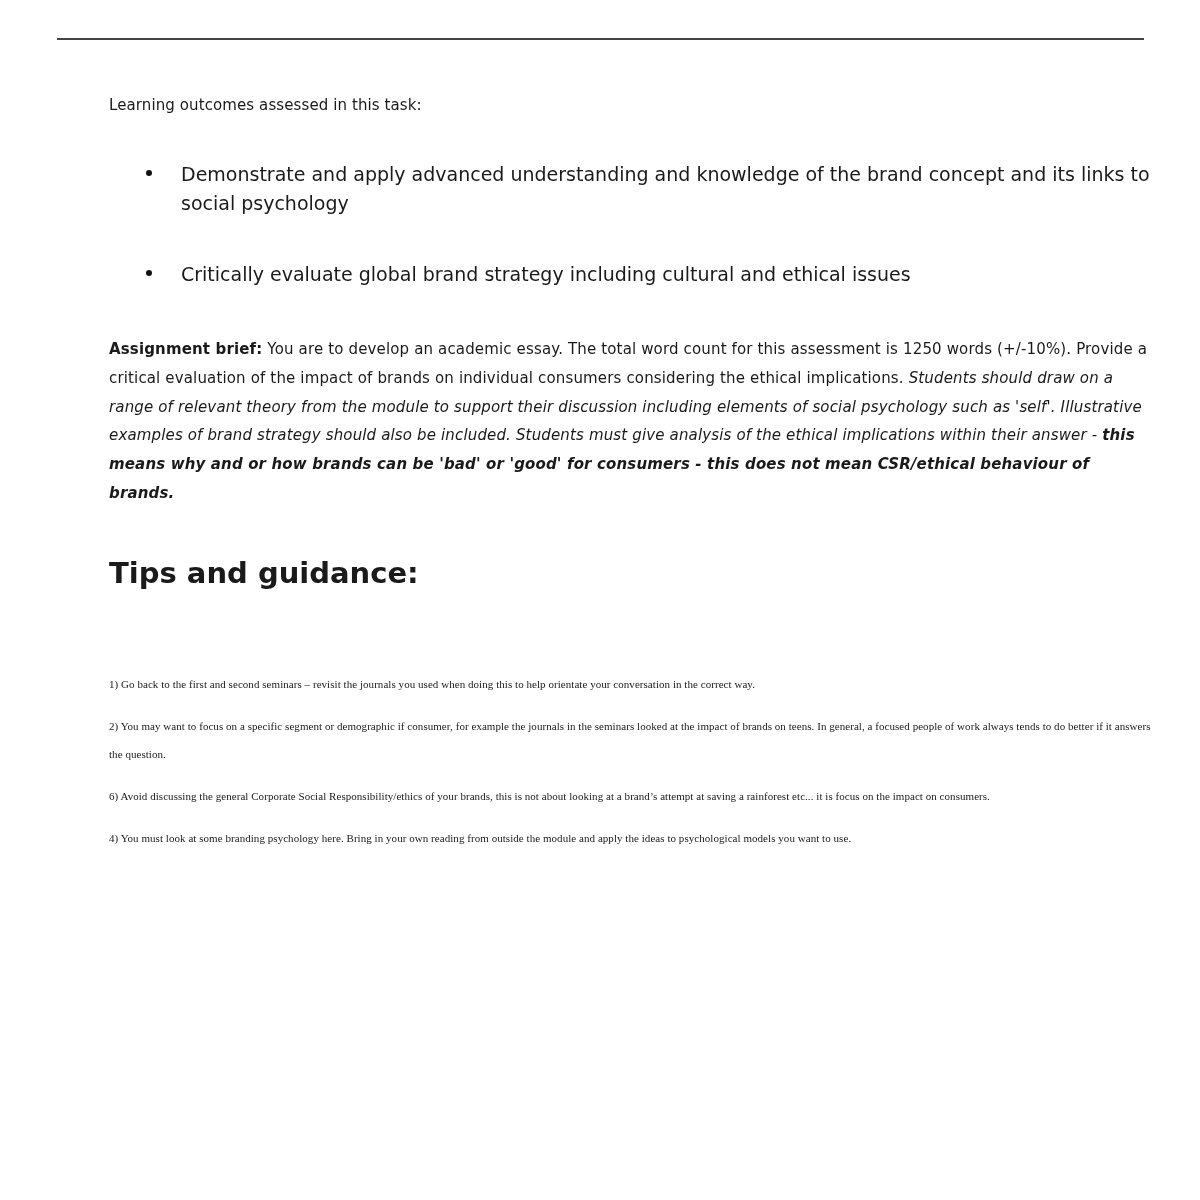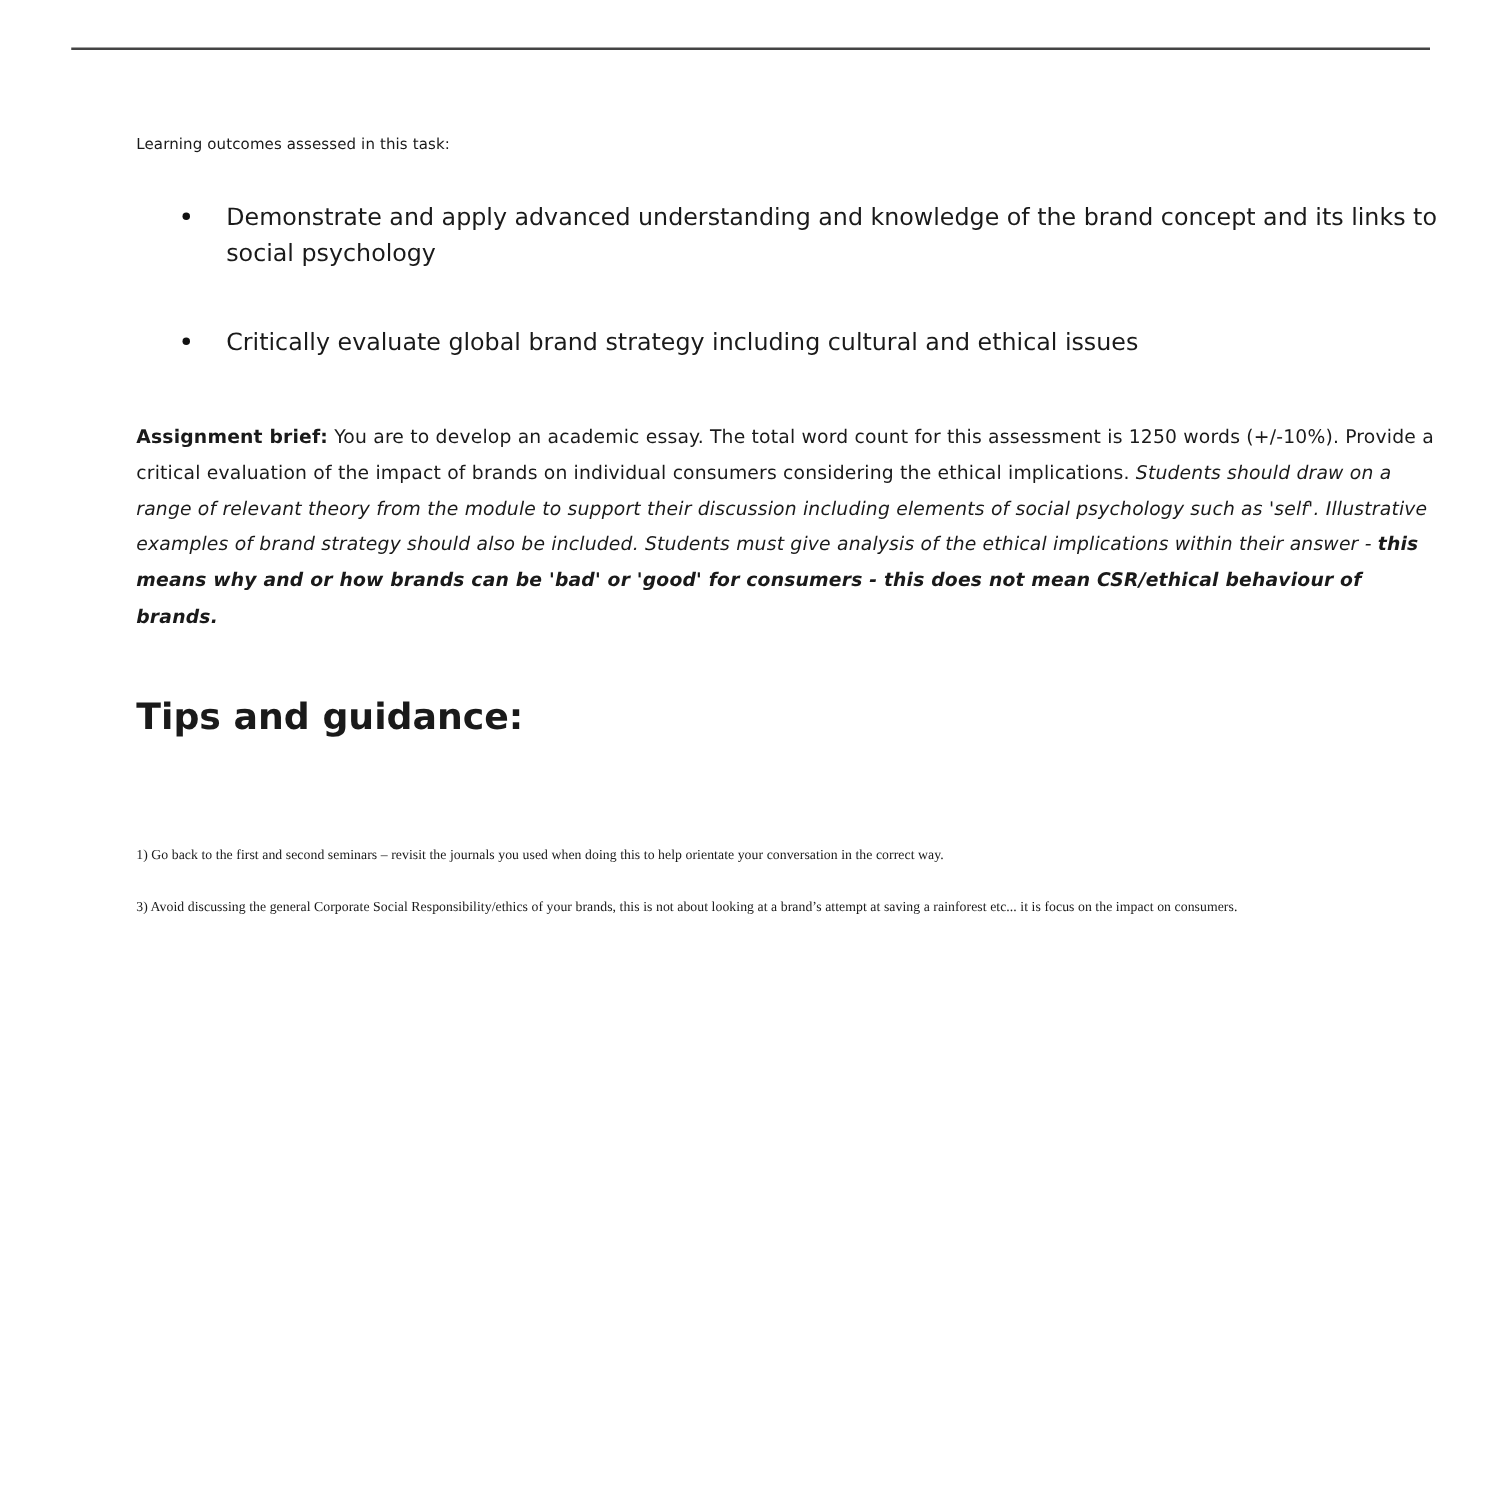--- a/index.html
+++ b/index.html
@@ -7,22 +7,22 @@
       width: 1200px; height: 1200px; position: relative; overflow: hidden;
       font-family: "DejaVu Sans", "Liberation Sans", sans-serif;
       color: #1a1a1a;
     }
     .header-rule {
       position: absolute; left: 57px; top: 38px; width: 1087px; height: 2px;
       background: #444;
     }
     .page { position: absolute; left: 109px; top: 0; width: 1050px; }
     .lo-heading {
-      position: absolute; top: 108px; left: 0;
-      font-size: 12px; letter-spacing: 0.1px; white-space: nowrap;
+      position: absolute; top: 96px; left: 0;
+      font-size: 15px; letter-spacing: 0.1px; white-space: nowrap;
     }
     .bullet-list { position: absolute; left: 0; top: 160px; width: 1050px; margin: 0; padding: 0; list-style: none; }
     .bullet-item { position: relative; padding-left: 72px; font-size: 19px; line-height: 29px; }
     .bullet-item .dot {
       position: absolute; left: 37px; top: 10px; width: 6px; height: 6px; border-radius: 50%; background: #111;
     }
     .bullet-item.first { top: 0; }
     .bullet-item.second { margin-top: 42px; }
     .brief {
       position: absolute; left: 0; top: 320px; width: 1048px;
@@ -58,15 +58,17 @@
       <span>Critically evaluate global brand strategy including cultural and ethical issues</span>
     </li>
   </ul>
 
   <p class="brief"><span class="label">Assignment brief:</span><span>  You are to develop an academic essay. The total word count for this assessment is 1250 words (+/-10%).  Provide a critical evaluation of the impact of brands on individual consumers considering the ethical implications. </span><span class="it">Students should draw on a range of relevant theory from the module to support their discussion including elements of social psychology such as 'self'. Illustrative examples of brand strategy should also be included. Students must give analysis of the ethical implications within their answer - </span><span class="bi">this means why and or how  brands can be 'bad' or 'good' for consumers - this does not mean CSR/ethical behaviour of brands.</span></p>
 
   <h2 class="tips-heading">Tips and guidance:</h2>
 
   <div class="tips">
     <p class="tip">1) Go back to the first and second seminars – revisit the journals you used when doing this to help orientate your conversation in the correct way.</p>
-    <p class="tip">3) Avoid discussing the general Corporate Social Responsibility/ethics of your brands, this is not about looking at a brand’s attempt at saving a rainforest etc... it is focus on the impact on consumers.</p>
+    <p class="tip">2) You may want to focus on a specific segment or demographic if consumer, for example the journals in the seminars looked at the impact of brands on teens. In general, a focused people of work always tends to do better if it answers the question.</p>
+    <p class="tip">6) Avoid discussing the general Corporate Social Responsibility/ethics of your brands, this is not about looking at a brand’s attempt at saving a rainforest etc... it is focus on the impact on consumers.</p>
+    <p class="tip">4) You must look at some branding psychology here. Bring in your own reading from outside the module and apply the ideas to psychological models you want to use.</p>
   </div>
 </div>
 
 </body></html>

